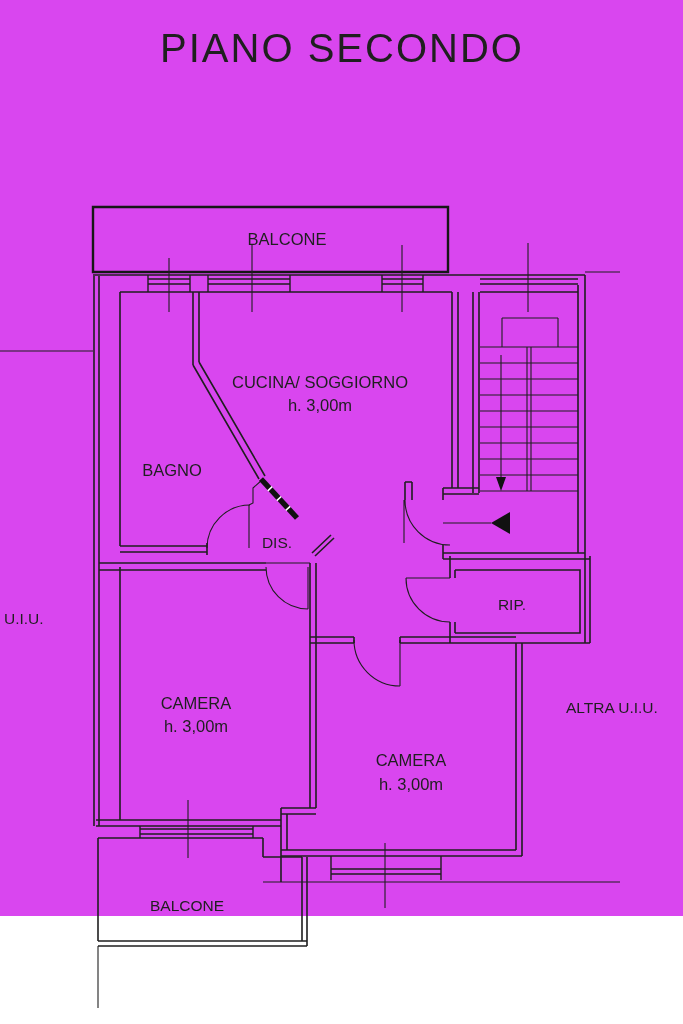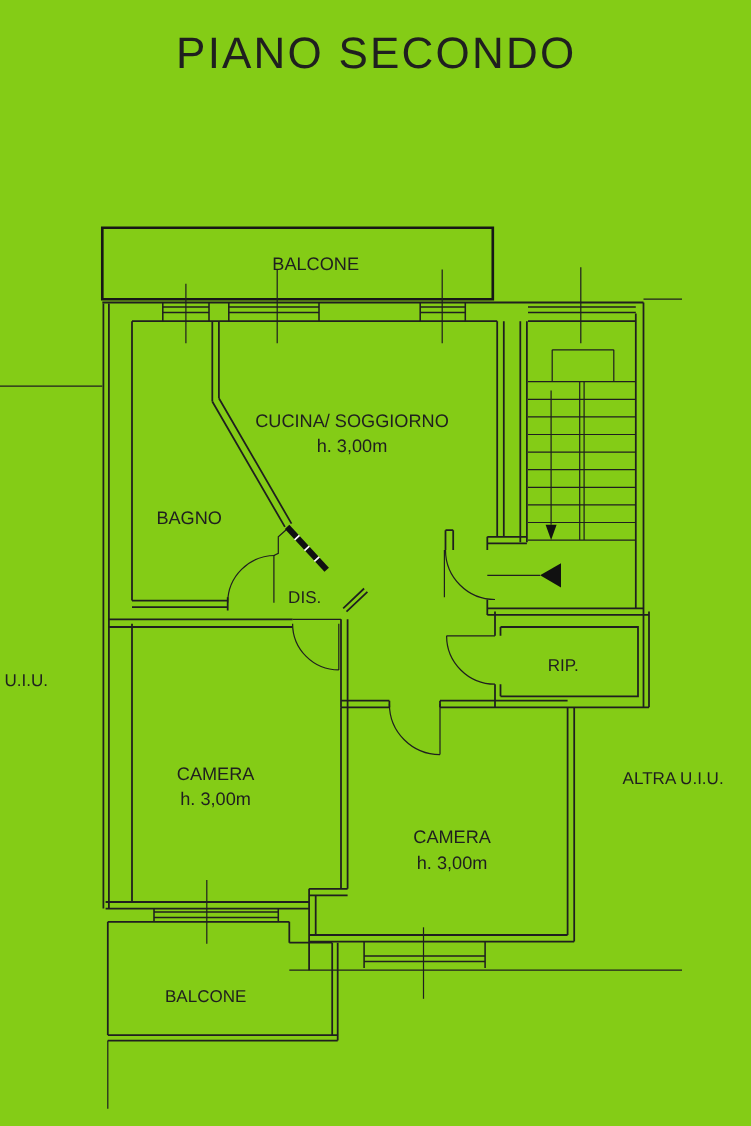--- a/index.html
+++ b/index.html
@@ -1,17 +1,17 @@
 <!DOCTYPE html>
 <html><head>
 <meta charset="utf-8">
 <style>
   html,body{margin:0;padding:0;background:#ffffff;}
   body{width:683px;height:1024px;overflow:hidden;font-family:"Liberation Sans",sans-serif;}
-  #stage{position:relative;width:683px;height:1024px;background:#84cc16;}
+  #stage{position:relative;width:683px;height:916px;background:#d946ef;}
   svg{display:block;}
   .w   {stroke:#1f1f1f;fill:none;stroke-width:1.6;}
   .thin{stroke:#1f1f1f;fill:none;stroke-width:1.1;}
   .sill{stroke:#1f1f1f;fill:none;stroke-width:1.4;}
   .thick{stroke:#161616;fill:none;stroke-width:2.4;}
   .leafbar{stroke:#111;fill:none;stroke-width:5.5;}
   .whitetick{stroke:#fff;fill:none;stroke-width:1.6;}
   .solid{fill:#111;stroke:none;}
   text{fill:#1f1f1f;}
   .title{font-size:40px;letter-spacing:2px;}

